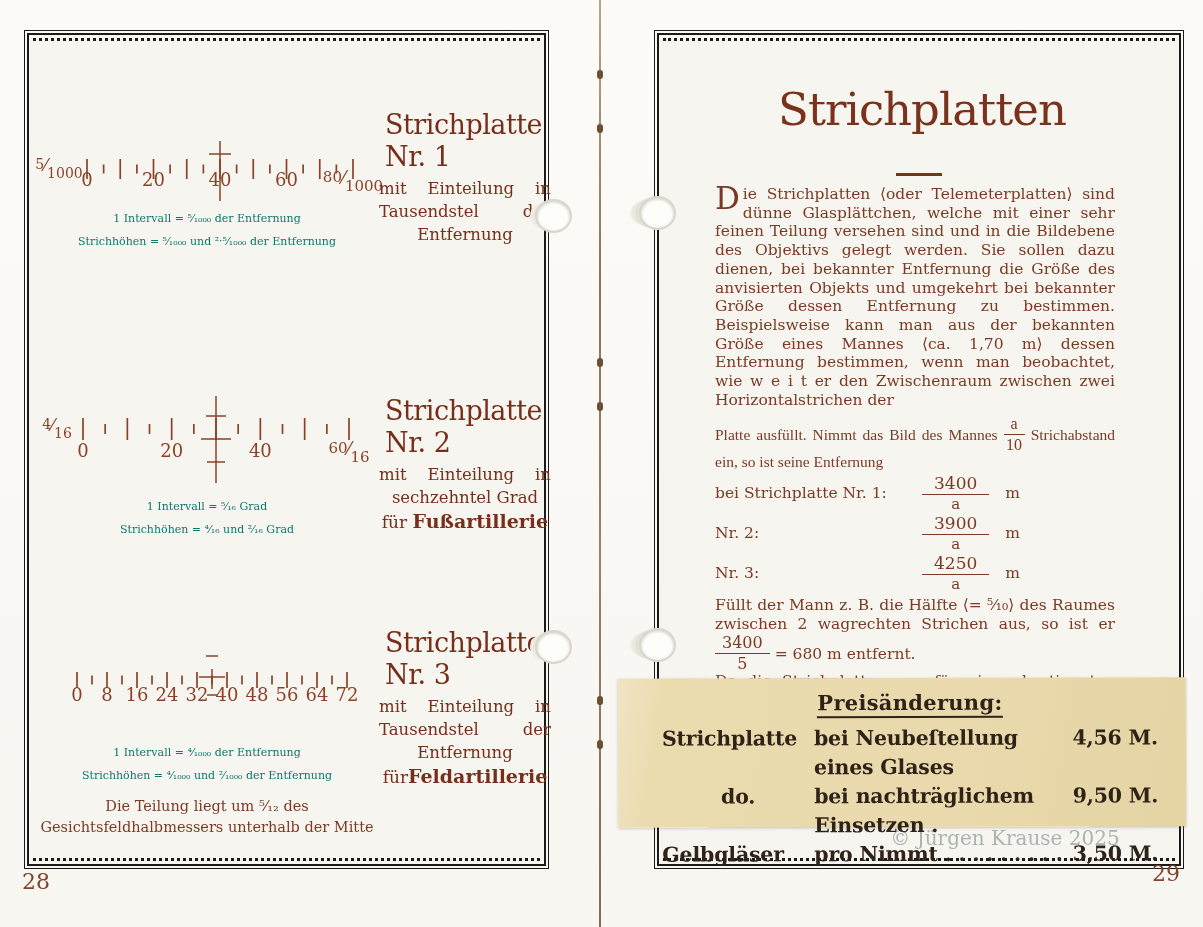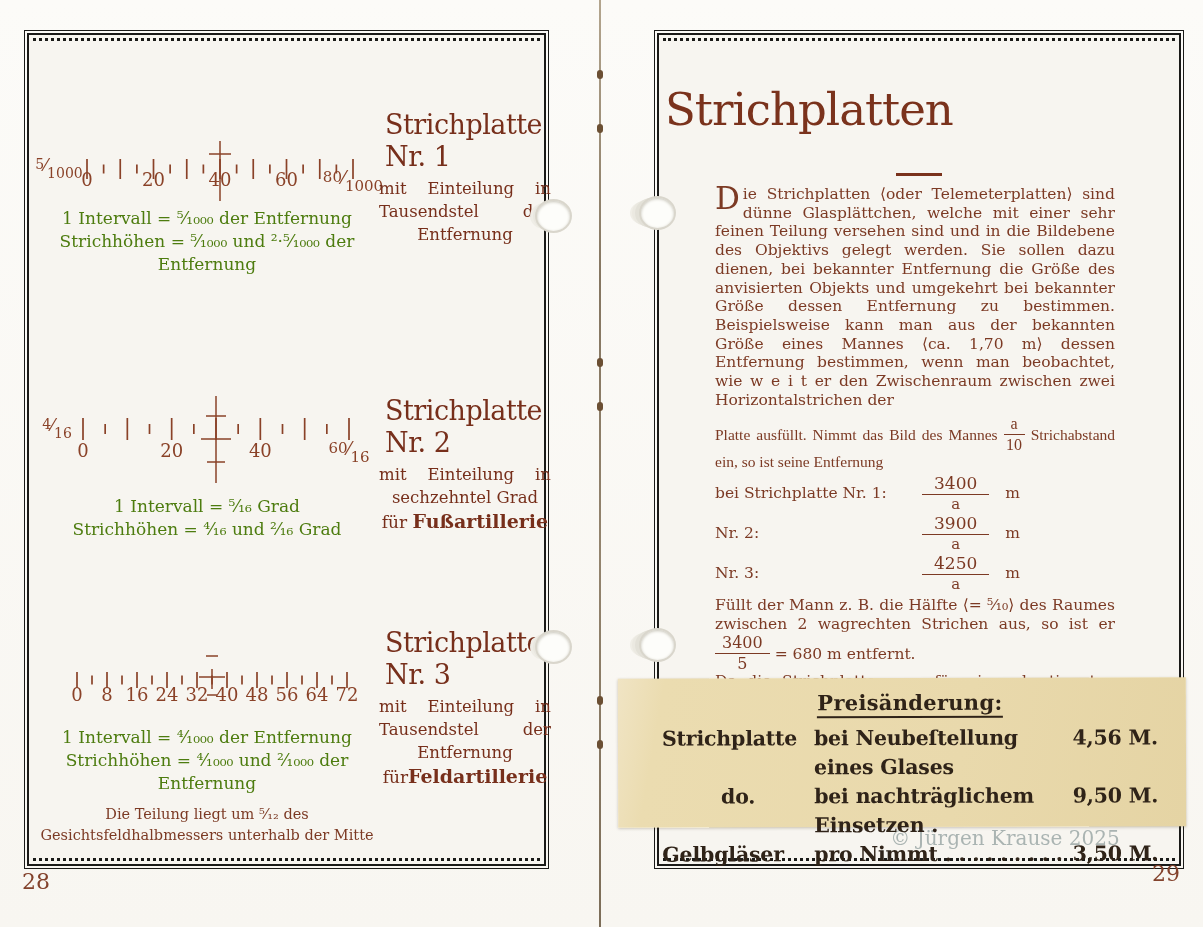--- a/index.html
+++ b/index.html
@@ -21,31 +21,31 @@
         background:linear-gradient(180deg,#b3a58e,#857661 30%,#93846e 60%,#7c6d58);}
   .knot{position:absolute;left:-2px;width:6px;height:9px;border-radius:3px;background:#6b4f33;}
 
   
   .hole{position:absolute;width:33px;height:30px;border-radius:50%;background:#fdfdfa;z-index:5;
         box-shadow:0 0 0 2px #d9d6cc, -5px 0 0 -1px #e9e7df, -9px 0 0 -2px #efede6, inset 0 1px 3px #c9c6bb;}
   .hole.rside{box-shadow:0 0 0 2px #d9d6cc, -6px 0 0 0 #e3e1d8, -11px 0 0 -2px #ebe9e1, -15px 0 0 -4px #f0eee7, inset 0 1px 3px #c9c6bb;}
 
   
   .sec{position:absolute;left:8px;width:340px;color:#7c3a24;}
-  .cap{text-align:center;font-size:17px;line-height:23px;color:#4d7c0f;}
+  .cap{text-align:center;font-size:11px;line-height:23px;color:#0f766e;}
   .cap:first-of-type{margin-top:6px;}
   .note{margin-top:9px;text-align:center;font-size:14.5px;line-height:21px;color:#7c3a24;}
   .hd{position:absolute;left:350px;width:172px;color:#772f1b;text-align:center;}
   .hd-line1,.hd-line2{font-size:27px;line-height:32px;letter-spacing:-0.5px;text-align:left;padding-left:6px;}
   .hd-desc{margin-top:4px;font-size:16.5px;line-height:23px;text-align:justify;text-align-last:center;}
   .hd-for{font-size:17px;line-height:24px;}
   .hd-for b{font-size:19px;}
 
   
-  .rp-title{position:absolute;left:6px;right:0;top:48px;
+  .rp-title{position:absolute;left:6px;right:0;top:48px;text-align:center;
             font-size:45px;letter-spacing:-1px;color:#7a321c;}
   .rp-rule{position:absolute;left:50%;top:138px;width:46px;height:3px;margin-left:-23px;background:#7a321c;}
   .rp-body{position:absolute;left:56px;top:150px;width:400px;color:#7c3a24;
            font-size:15.5px;line-height:18.7px;text-align:justify;}
   .dropcap{float:left;font-size:31px;line-height:27px;padding-right:3px;}
   .frac{display:inline-block;text-align:center;vertical-align:-10px;line-height:1;}
   .frac .fn{display:block;padding:1px 7px 2px;border-bottom:1.4px solid currentColor;font-size:16px;}
   .frac .fd{display:block;padding-top:2px;font-size:16px;}
   .frow{display:flex;align-items:center;margin:3px 0;}
   .flabel{width:195px;text-align:left;padding-right:12px;white-space:nowrap;}
@@ -202,21 +202,21 @@
             <text x="220" y="61" fill="#8a4228" text-anchor="middle" font-size="18" font-family="DejaVu Serif, DejaVu Sans, serif">48</text>
             <text x="250" y="61" fill="#8a4228" text-anchor="middle" font-size="18" font-family="DejaVu Serif, DejaVu Sans, serif">56</text>
             <text x="280" y="61" fill="#8a4228" text-anchor="middle" font-size="18" font-family="DejaVu Serif, DejaVu Sans, serif">64</text>
             <text x="310" y="61" fill="#8a4228" text-anchor="middle" font-size="18" font-family="DejaVu Serif, DejaVu Sans, serif">72</text>
             <line x1="169" x2="181" y1="16" y2="16" stroke="#8a4228" stroke-width="1.5"></line>
             <line x1="175" x2="175" y1="29" y2="49" stroke="#8a4228" stroke-width="1.5"></line>
             <line x1="162" x2="188" y1="37" y2="37" stroke="#8a4228" stroke-width="1.5"></line>
             <line x1="170" x2="180" y1="55" y2="55" stroke="#8a4228" stroke-width="1.5"></line>
           </svg>
         </div>
-      <div class="cap" style="margin-top:8px">1 Intervall = ⁴⁄₁₀₀₀ der Entfernung</div>
+      <div class="cap" style="margin-top:23px">1 Intervall = ⁴⁄₁₀₀₀ der Entfernung</div>
       <div class="cap">Strichhöhen = ⁴⁄₁₀₀₀ und ²⁄₁₀₀₀ der Entfernung</div>
       <div class="note">Die Teilung liegt um ⁵⁄₁₂ des Gesichtsfeldhalbmessers unterhalb der Mitte</div>
     </div>
     <div class="hd" style="top:592px">
       <div class="hd-line1">Strichplatte</div>
       <div class="hd-line2">Nr. 3</div>
       <div class="hd-desc">mit Einteilung in Tausendstel der Entfernung</div>
       <div class="hd-for">
         <span>für</span><b>Feldartillerie</b>
       </div>

